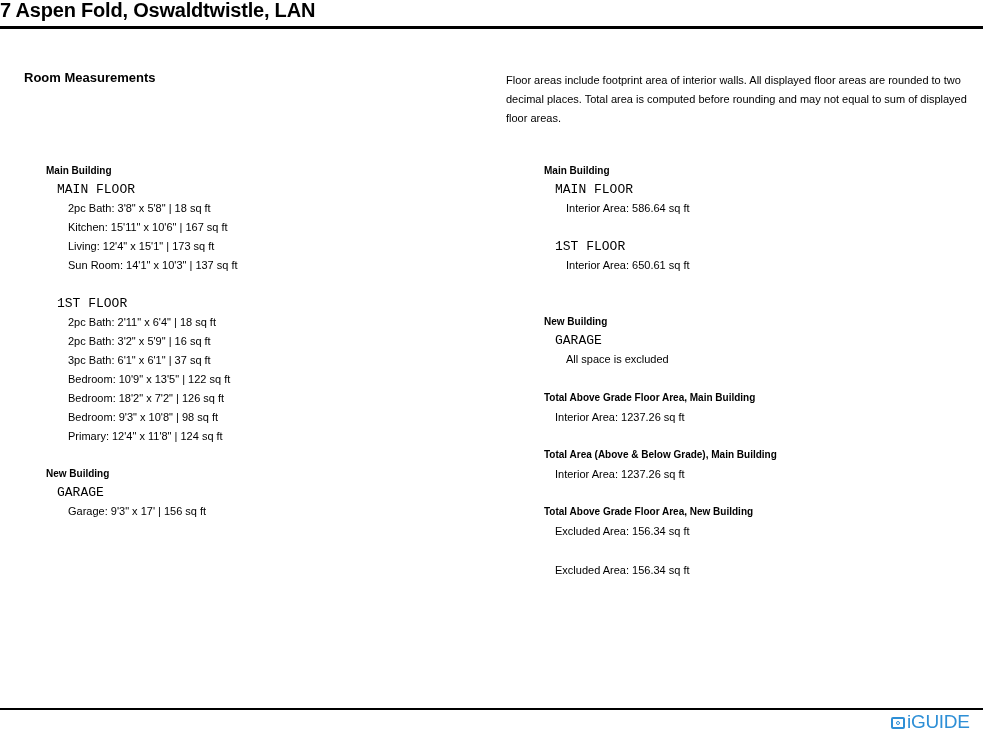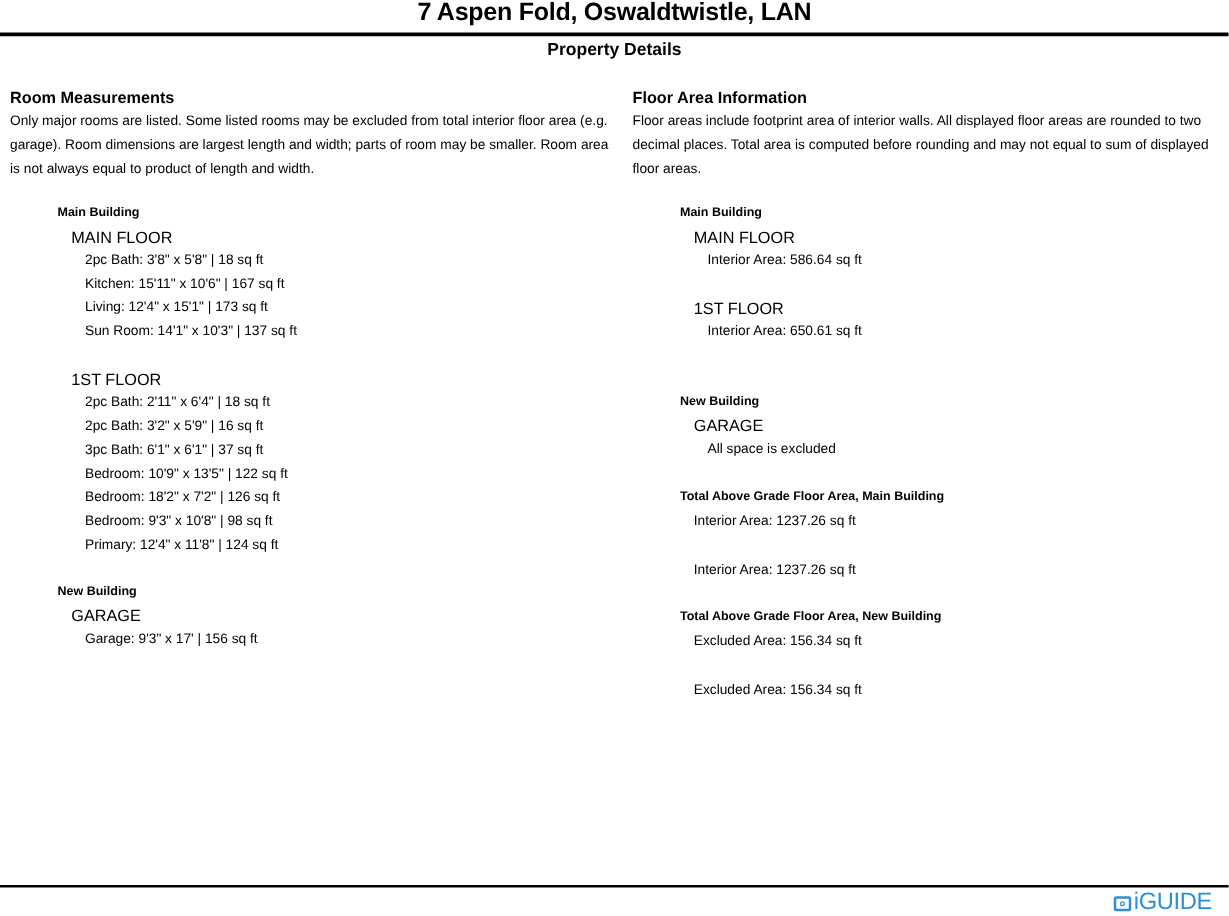--- a/index.html
+++ b/index.html
@@ -8,42 +8,42 @@
       background: #ffffff;
       width: 983px;
       height: 733px;
       overflow: hidden;
       font-family: "Liberation Sans", sans-serif;
       color: #000000;
     }
     .page { position: relative; width: 983px; height: 733px; }
     .title {
       position: absolute; left: 0; top: 0; width: 983px;
-      text-align: center; font-weight: bold; font-size: 20px; line-height: 20px;
+      text-align: left; font-weight: bold; font-size: 20px; line-height: 20px;
       letter-spacing: -0.2px;
     }
     .title-rule {
       position: absolute; left: 0; top: 26px; width: 983px; height: 3px;
       background: #000;
     }
     .subtitle {
       position: absolute; left: 0; top: 31px; width: 983px;
       text-align: center; font-weight: bold; font-size: 14px; line-height: 17px;
     }
     .col { position: absolute; top: 69px; }
     .col.left { left: 8px; width: 480px; }
     .col.right { left: 506px; width: 477px; }
-    .sec-head { font-weight: bold; font-size: 13px; line-height: 17px; height: 17px; }
+    .sec-head { font-weight: bold; font-size: 13px; line-height: 17px; height: 17px; margin-left: 16px; }
     .sec-desc { font-size: 11px; line-height: 19px; margin-top: 2px; }
 
     .tree { position: absolute; }
     .tree.left { left: 46px; top: 162px; }
     .tree.right { left: 544px; top: 162px; }
     .bldg { font-weight: bold; font-size: 10px; line-height: 18px; height: 18px; }
-    .floor { font-size: 13px; line-height: 19px; height: 19px; padding-left: 11px; }
+    .floor { font-size: 13px; line-height: 19px; height: 19px; padding-left: 11px; font-family: Liberation Mono, monospace; }
     .room { font-size: 11px; line-height: 19px; height: 19px; padding-left: 22px; }
     .gap-floor { height: 19px; }
     .gap-bldg { height: 19px; }
 
     .totals { position: absolute; left: 544px; top: 389px; }
     .total-block { margin-bottom: 19px; }
     .total-head { font-weight: bold; font-size: 10px; line-height: 18px; height: 18px; }
     .total-val { font-size: 11px; line-height: 20px; height: 20px; padding-left: 11px; }
 
     .footer-rule {
@@ -68,29 +68,26 @@
       border: 1.5px solid #2e8fd6; border-radius: 50%; box-sizing: border-box;
     }
   </style>
 </head>
 <body>
 
 <div class="page">
 
   <div class="title">7 Aspen Fold, Oswaldtwistle, LAN</div>
   <div class="title-rule"></div>
-  <div class="subtitle">Property Details</div>
 
   <div class="col left">
     <div class="sec-head">Room Measurements</div>
-    <div class="sec-desc">Only major rooms are listed. Some listed rooms may be excluded from total interior floor area (e.g. garage). Room dimensions are largest length and width; parts of room may be smaller. Room area is not always equal to product of length and width.</div>
   </div>
 
   <div class="col right">
-    <div class="sec-head">Floor Area Information</div>
     <div class="sec-desc">Floor areas include footprint area of interior walls. All displayed floor areas are rounded to two decimal places. Total area is computed before rounding and may not equal to sum of displayed floor areas.</div>
   </div>
 
   <div class="tree left">
     <div class="bldg">Main Building</div>
     <div class="floor">MAIN FLOOR</div>
     <div class="room">2pc Bath: 3'8" x 5'8" | 18 sq ft</div>
     <div class="room">Kitchen: 15'11" x 10'6" | 167 sq ft</div>
     <div class="room">Living: 12'4" x 15'1" | 173 sq ft</div>
     <div class="room">Sun Room: 14'1" x 10'3" | 137 sq ft</div>
@@ -122,20 +119,21 @@
     <div class="floor">GARAGE</div>
     <div class="room">All space is excluded</div>
   </div>
 
   <div class="totals">
     <div class="total-block">
       <div class="total-head">Total Above Grade Floor Area, Main Building</div>
       <div class="total-val">Interior Area: 1237.26 sq ft</div>
     </div>
     <div class="total-block">
+      <div class="total-head">Total Area (Above &amp; Below Grade), Main Building</div>
       <div class="total-val">Interior Area: 1237.26 sq ft</div>
     </div>
     <div class="total-block">
       <div class="total-head">Total Above Grade Floor Area, New Building</div>
       <div class="total-val">Excluded Area: 156.34 sq ft</div>
     </div>
     <div class="total-block">
       <div class="total-val">Excluded Area: 156.34 sq ft</div>
     </div>
   </div>

